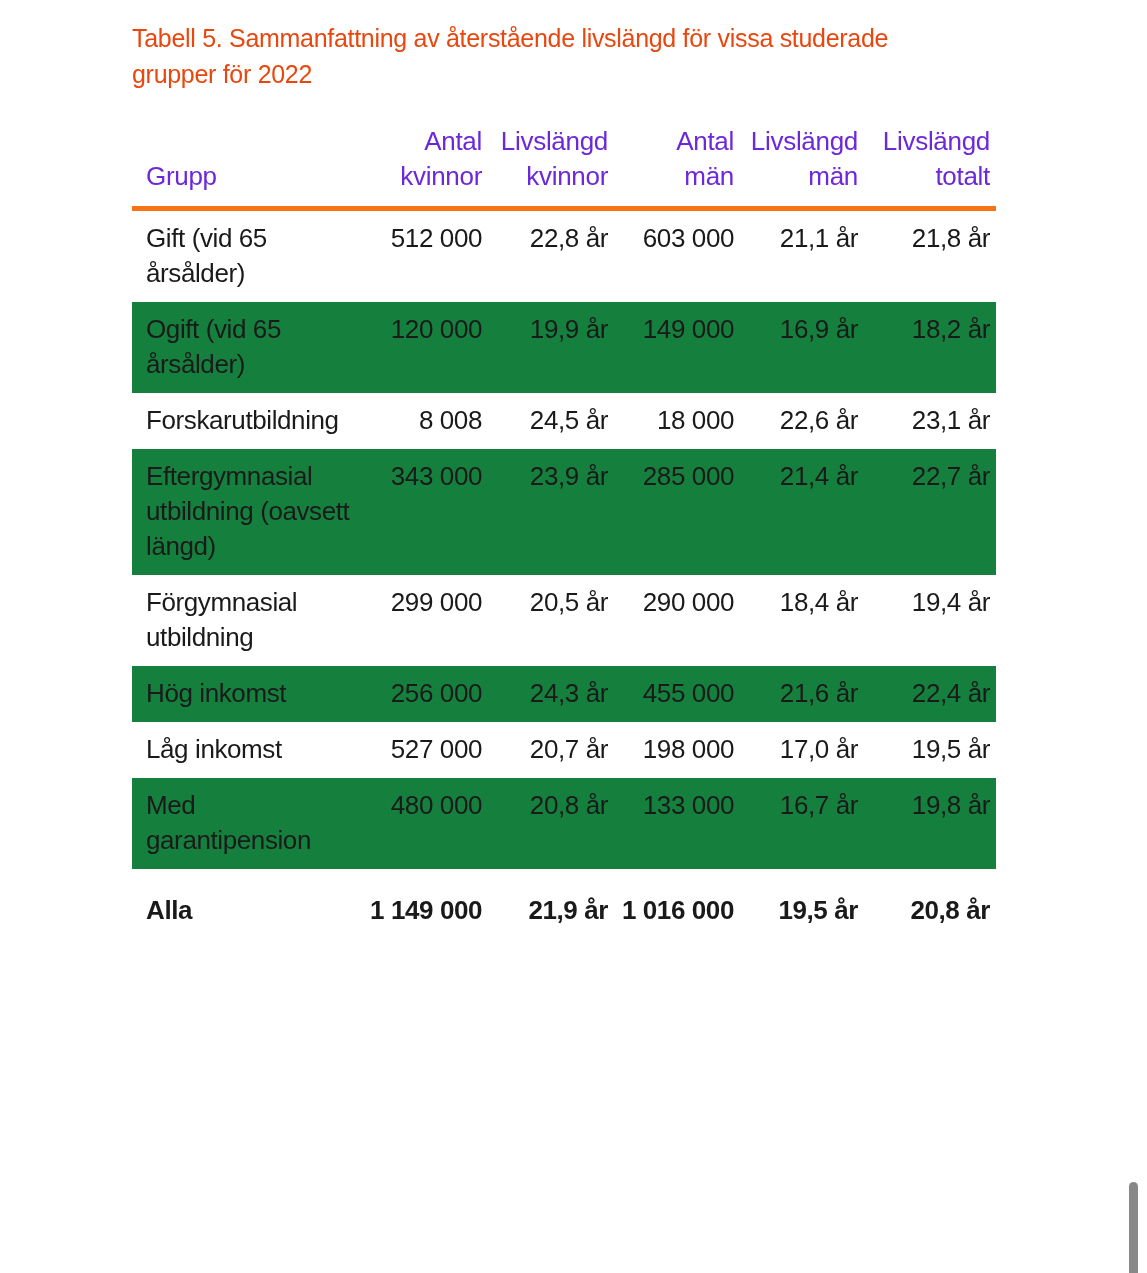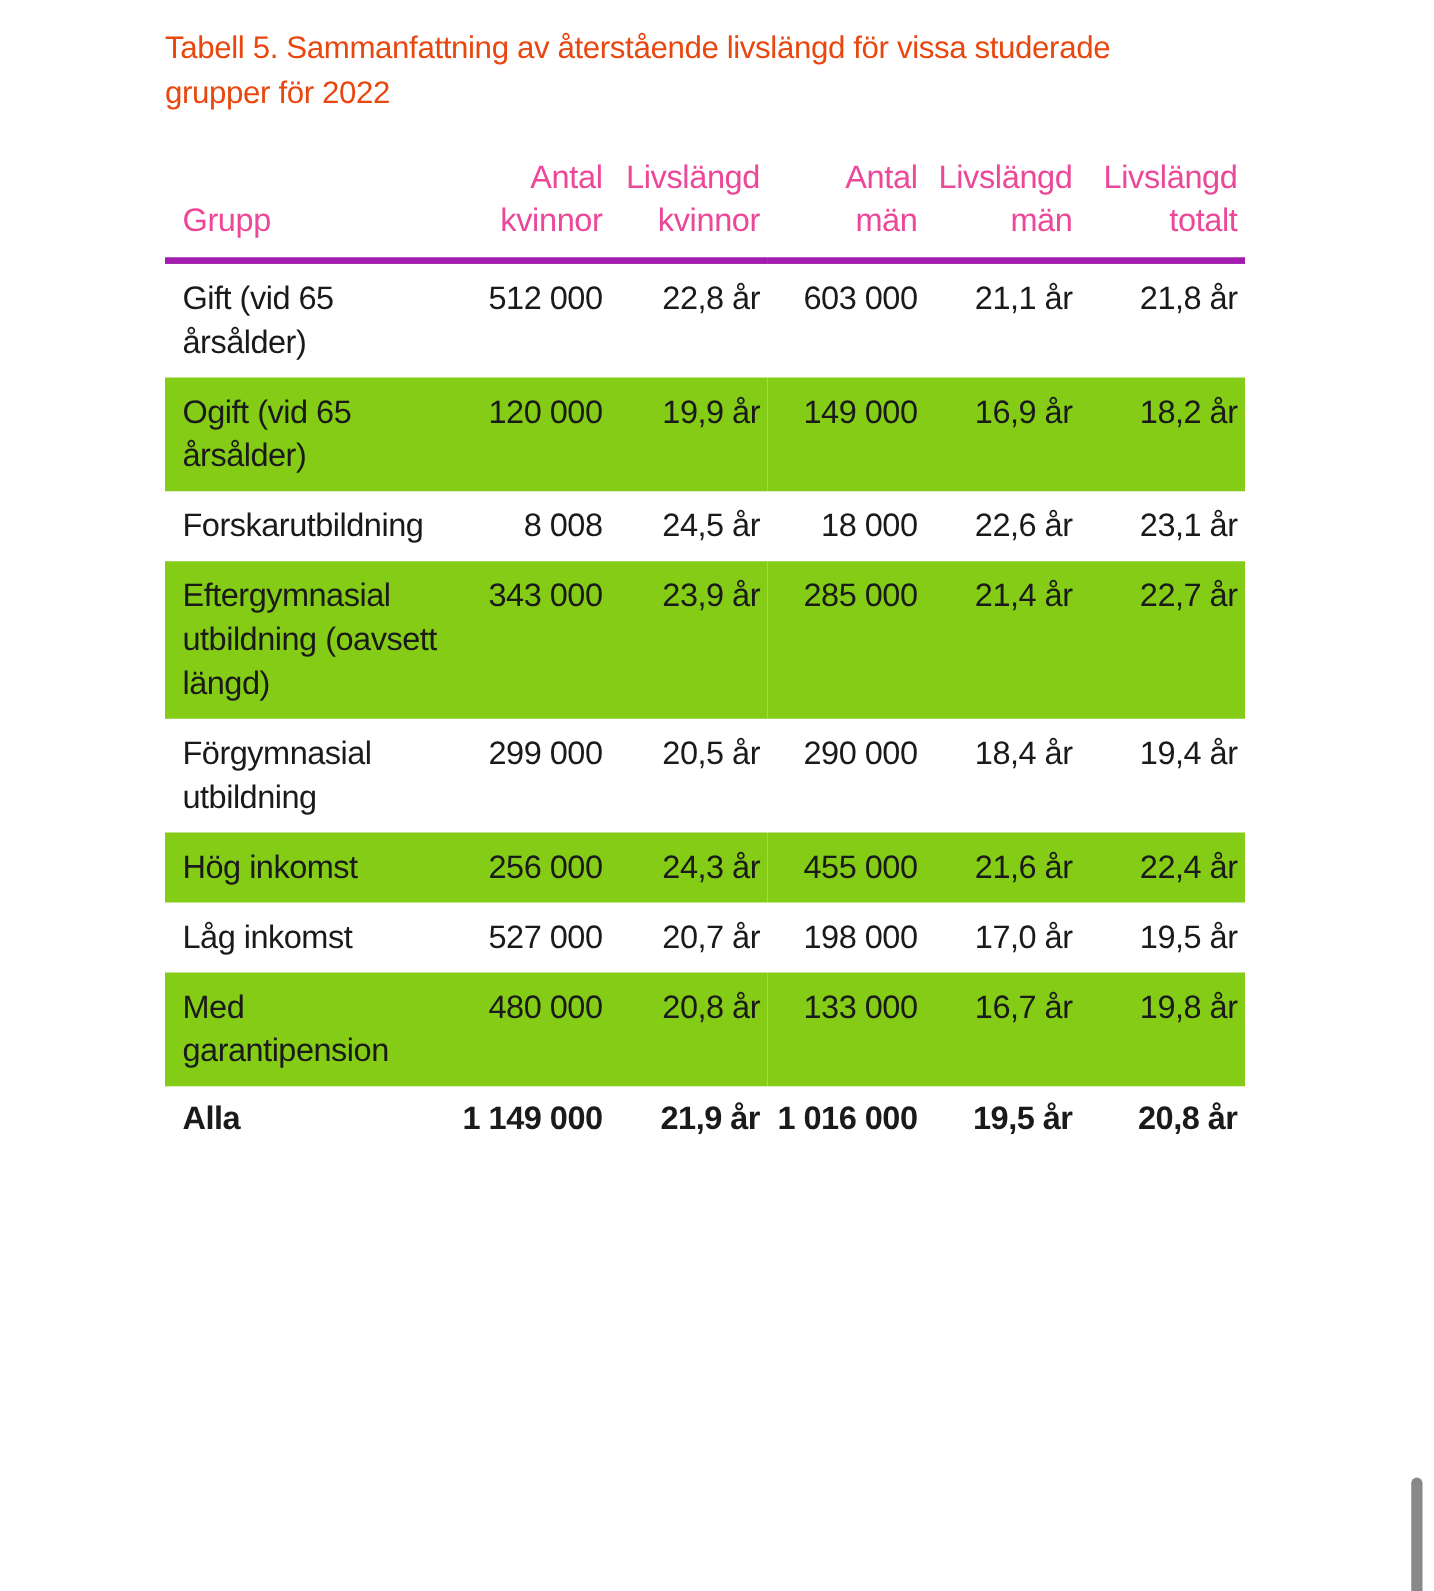--- a/index.html
+++ b/index.html
@@ -17,33 +17,33 @@
       position: absolute; left: 132px; top: 120px; width: 864px;
       border-collapse: collapse; table-layout: fixed;
     }
     col.c0 { width: 232px; }
     col.c1 { width: 124px; }
     col.c2 { width: 126px; }
     col.c3 { width: 126px; }
     col.c4 { width: 124px; }
     col.c5 { width: 132px; }
     thead th {
-      color: #ec4899; font-weight: normal; font-size: 26px; line-height: 35px;
+      color: #6d28d9; font-weight: normal; font-size: 26px; line-height: 35px;
       vertical-align: bottom; padding: 4px 6px 12px 6px; text-align: right;
-      border-bottom: 5px solid #a21caf; letter-spacing: -0.3px;
+      border-bottom: 5px solid #f97316; letter-spacing: -0.3px;
     }
     thead th.first { text-align: left; padding-left: 14px; }
     tbody td {
       font-size: 26px; line-height: 35px; vertical-align: top;
       padding: 10px 6px 11px 6px; text-align: right; letter-spacing: -0.4px;
       white-space: nowrap;
     }
     tbody td.first { text-align: left; padding-left: 14px; white-space: normal; }
-    tbody tr.shade td { background: #84cc16; }
-    tbody tr.total td { font-weight: bold; padding-top: 8px; }
+    tbody tr.shade td { background: #15803d; }
+    tbody tr.total td { font-weight: bold; padding-top: 24px; }
     .scrollbar {
       position: absolute; left: 1129px; top: 1182px; width: 9px; height: 91px;
       background: #888888; border-radius: 5px 5px 0 0;
     }
   </style>
 </head>
 <body>
 
 <div class="title">Tabell 5. Sammanfattning av återstående livslängd för vissa studerade grupper för 2022</div>
 

